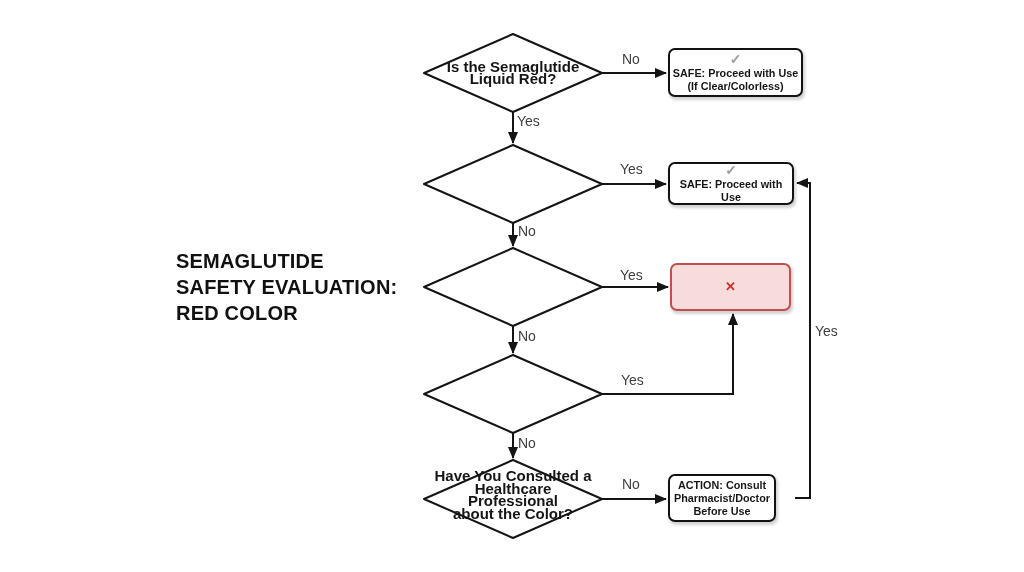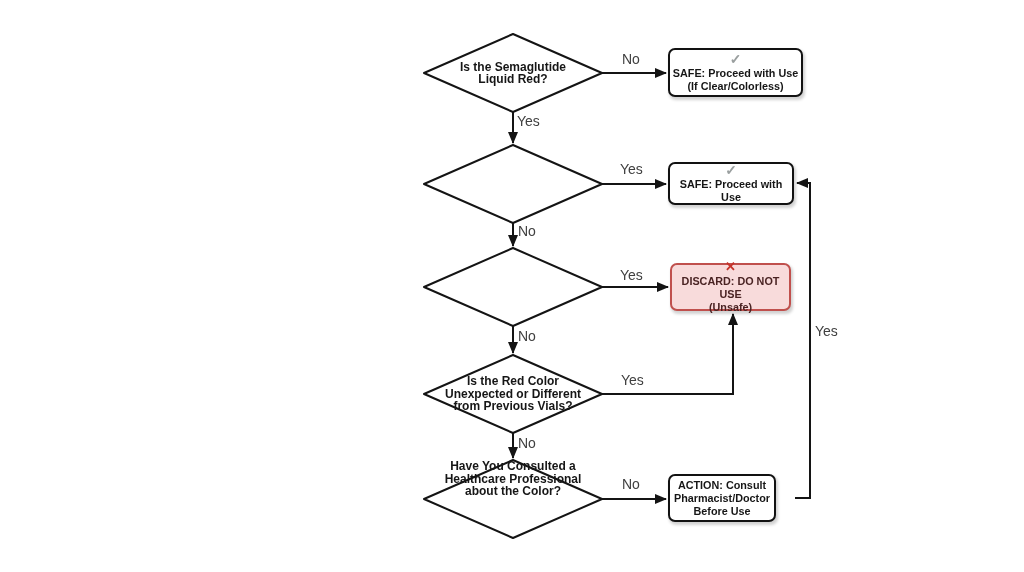--- a/index.html
+++ b/index.html
@@ -9,21 +9,21 @@
   }
   .title {
     position:absolute; left:176px; top:248px;
     font-size:20px; font-weight:bold; line-height:26px;
     letter-spacing:.2px; color:#111111; white-space:pre-line;
   }
   .connector-layer { position:absolute; left:0; top:0; width:1024px; height:572px; }
   .dlabel {
     position:absolute; width:170px; height:78px; left:428px;
     display:flex; align-items:center; justify-content:center;
-    font-size:12px; font-weight:bold; line-height:12.5px;
+    font-size:15px; font-weight:bold; line-height:12.5px;
     text-align:center; color:#161616; white-space:pre-line;
   }
   .result {
     position:absolute; box-sizing:border-box;
     background:#ffffff; border:2px solid #121212; border-radius:7px;
     box-shadow:1.5px 2.5px 3px rgba(0,0,0,.18);
     display:flex; flex-direction:column; align-items:center; justify-content:center;
     font-size:10.8px; font-weight:bold; line-height:13px;
     text-align:center; color:#161616; white-space:pre-line;
   }
@@ -59,45 +59,43 @@
 
     <polyline points="795,498 810,498 810,183 797,183" fill="none" stroke="#141414" stroke-width="2" marker-end="url(#arr)"></polyline>
 
     <polygon points="513,34 602,73 513,112 424,73" fill="#ffffff" stroke="#141414" stroke-width="2" stroke-linejoin="round"></polygon>
     <polygon points="513,145 602,184 513,223 424,184" fill="#ffffff" stroke="#141414" stroke-width="2" stroke-linejoin="round"></polygon>
     <polygon points="513,248 602,287 513,326 424,287" fill="#ffffff" stroke="#141414" stroke-width="2" stroke-linejoin="round"></polygon>
     <polygon points="513,355 602,394 513,433 424,394" fill="#ffffff" stroke="#141414" stroke-width="2" stroke-linejoin="round"></polygon>
     <polygon points="513,460 602,499 513,538 424,499" fill="#ffffff" stroke="#141414" stroke-width="2" stroke-linejoin="round"></polygon>
   </svg>
 
+  <div class="title">SEMAGLUTIDE
+SAFETY EVALUATION:
+RED COLOR</div>
 
   <div class="dlabel" style="top:34px">Is the Semaglutide
 Liquid Red?</div>
-  <div class="dlabel" style="top:355px">Is the Red Color
-Unexpected or Different
-from Previous Vials?</div>
-  <div class="dlabel" style="top:440px">Have You Consulted a
+  <div class="dlabel" style="top:456px">Have You Consulted a
 Healthcare Professional
 about the Color?</div>
 
   <div class="result" style="left:668px; top:48px; width:135px; height:49px;">
     <span class="icon check">✓</span>
     <span>SAFE: Proceed with Use
 (If Clear/Colorless)</span>
   </div>
 
   <div class="result" style="left:668px; top:162px; width:126px; height:43px;">
     <span class="icon check">✓</span>
     <span>SAFE: Proceed with Use</span>
   </div>
 
   <div class="result danger" style="left:670px; top:263px; width:121px; height:48px;">
     <span class="icon xmark">✕</span>
-    <span>DISCARD: DO NOT USE
-(Unsafe)</span>
   </div>
 
   <div class="result" style="left:668px; top:474px; width:108px; height:48px;">
     <span>ACTION: Consult
 Pharmacist/Doctor
 Before Use</span>
   </div>
 
   <span class="elabel" style="left:622px; top:52px;">No</span>
   <span class="elabel" style="left:517px; top:114px;">Yes</span>

